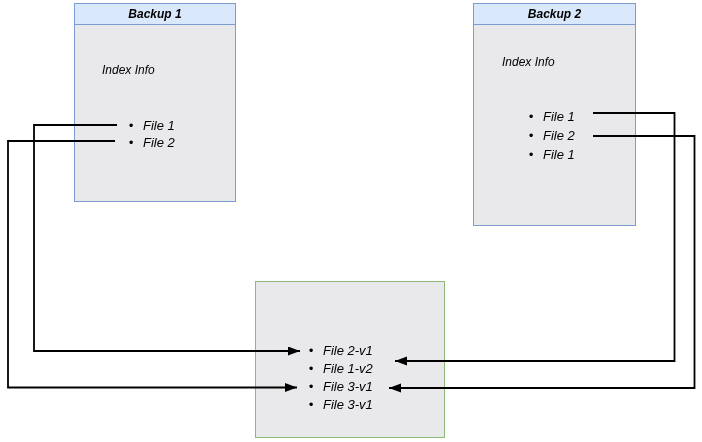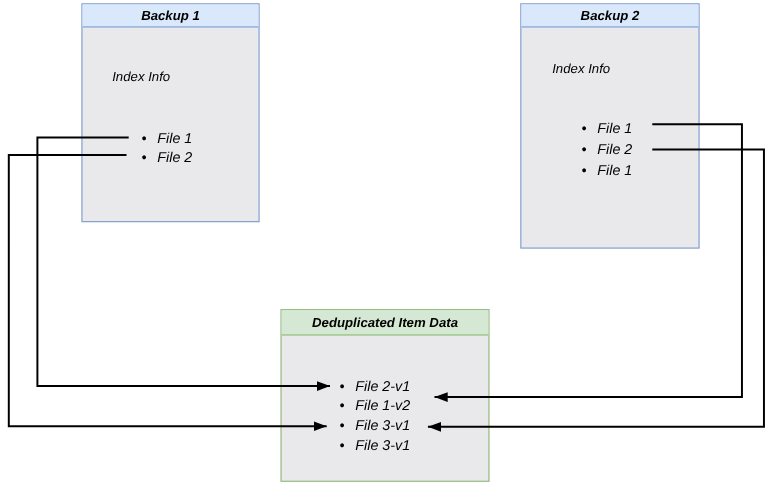--- a/index.html
+++ b/index.html
@@ -116,21 +116,20 @@
         <span class="label">File 2</span>
       </div>
       <div class="row">
         <span class="bullet">•</span>
         <span class="label">File 1</span>
       </div>
     </div>
   </div>
 
   <div class="box green" id="dedup">
-    <div class="box-header">Deduplicated Item Data</div>
     <div class="list">
       <div class="row">
         <span class="bullet">•</span>
         <span class="label">File 2-v1</span>
       </div>
       <div class="row">
         <span class="bullet">•</span>
         <span class="label">File 1-v2</span>
       </div>
       <div class="row">

